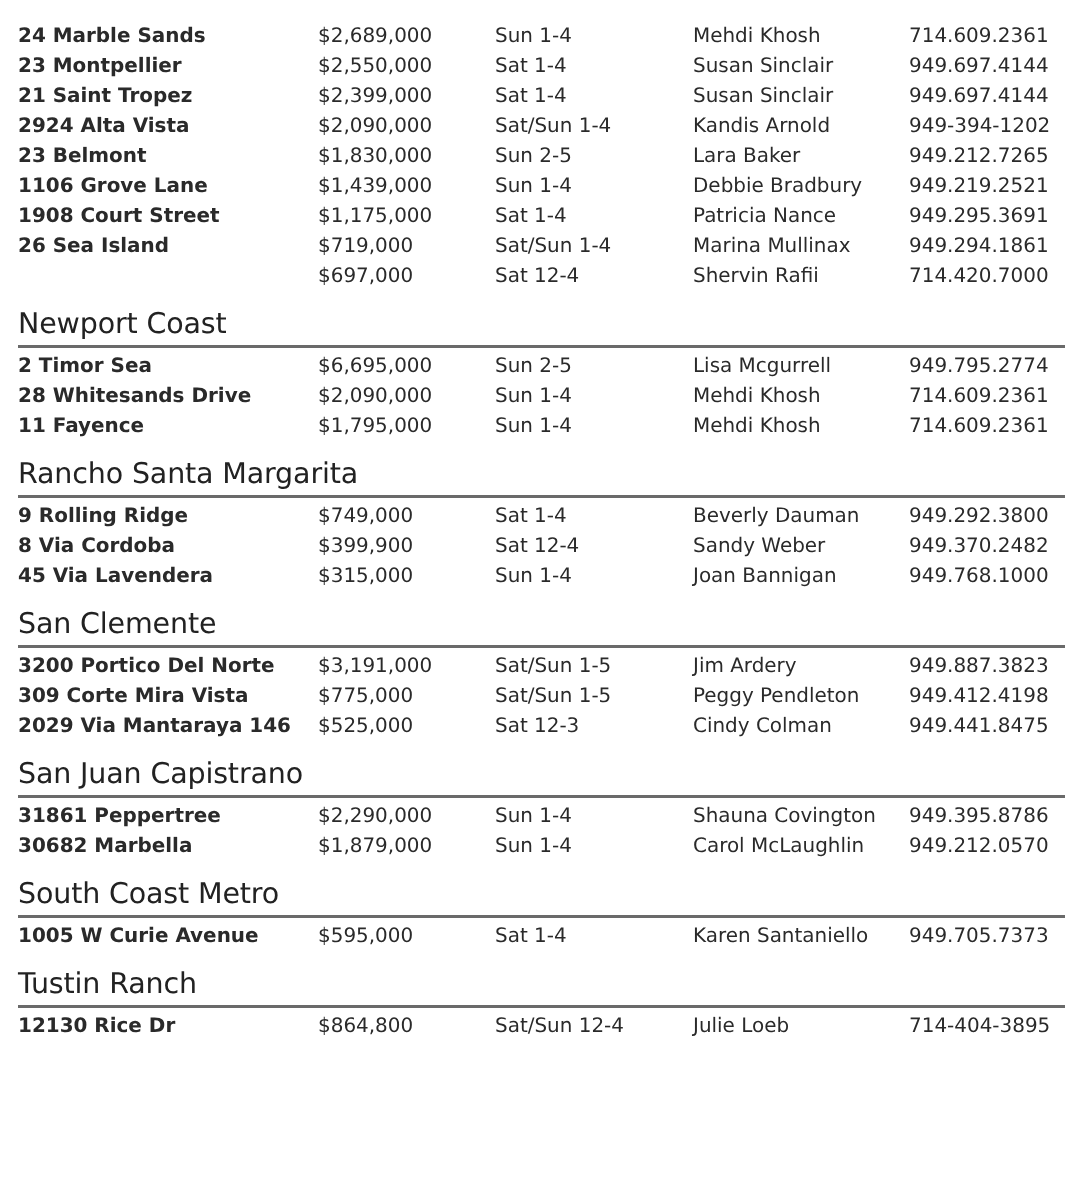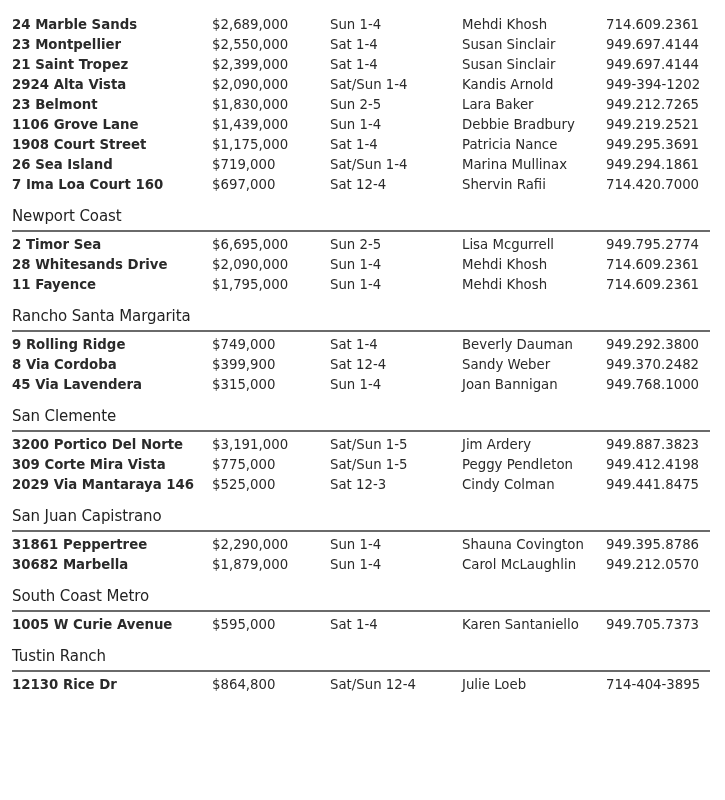--- a/index.html
+++ b/index.html
@@ -9,21 +9,21 @@
   }
   #sheet { position: absolute; left: 12px; top: 15px; width: 698px; }
   .row { position: relative; height: 20px; font-size: 13.3px; line-height: 20px; white-space: nowrap; }
   .row span { position: absolute; top: 0; }
   .c-addr { left: 0; font-weight: bold; }
   .c-price { left: 200px; }
   .c-time { left: 318px; }
   .c-agent { left: 439px; margin-left: 11px; }
   .c-phone { left: 594px; }
   .section-head {
-    font-size: 15px; line-height: 24px; color: #222;
+    font-size: 19px; line-height: 24px; color: #222;
     border-bottom: 2px solid #6a6a6a; padding-bottom: 2px; margin-bottom: 3px;
     letter-spacing: -0.1px;
   }
   .section { margin-top: 9px; }
   .section.first { margin-top: 0; }
 </style>
 </head>
 <body>
 
 <div id="sheet">
@@ -78,21 +78,20 @@
         <span class="c-phone">949.295.3691</span>
       </div>
       <div class="row">
         <span class="c-addr">26 Sea Island</span>
         <span class="c-price">$719,000</span>
         <span class="c-time">Sat/Sun 1-4</span>
         <span class="c-agent">Marina Mullinax</span>
         <span class="c-phone">949.294.1861</span>
       </div>
       <div class="row">
-        <span class="c-addr">7 Ima Loa Court 160</span>
         <span class="c-price">$697,000</span>
         <span class="c-time">Sat 12-4</span>
         <span class="c-agent">Shervin Rafii</span>
         <span class="c-phone">714.420.7000</span>
       </div>
     </div>
     <div class="section">
       <div class="section-head">Newport Coast</div>
       <div class="row">
         <span class="c-addr">2 Timor Sea</span>

